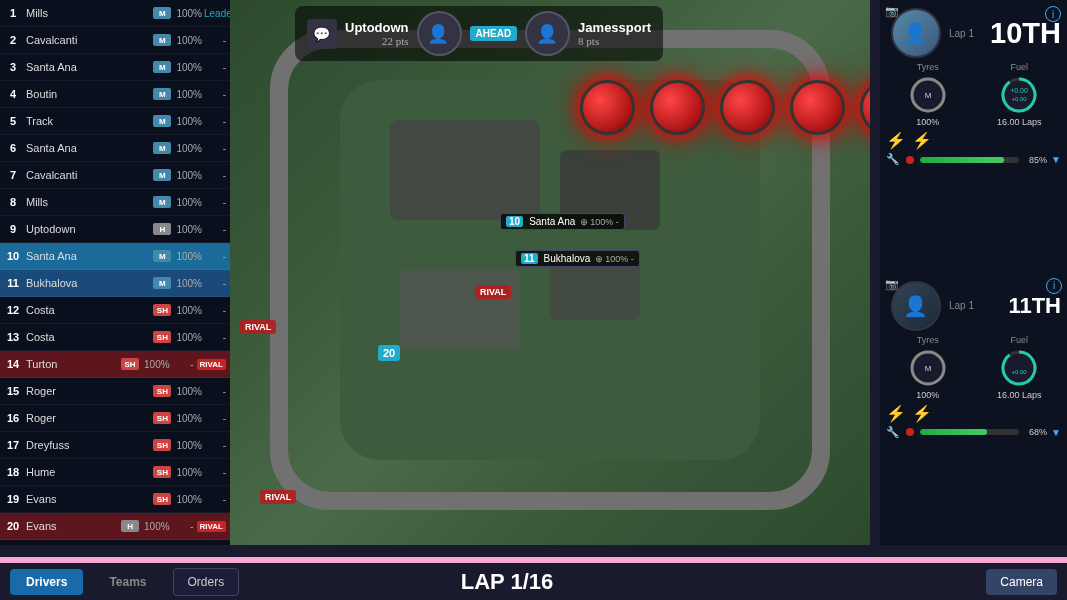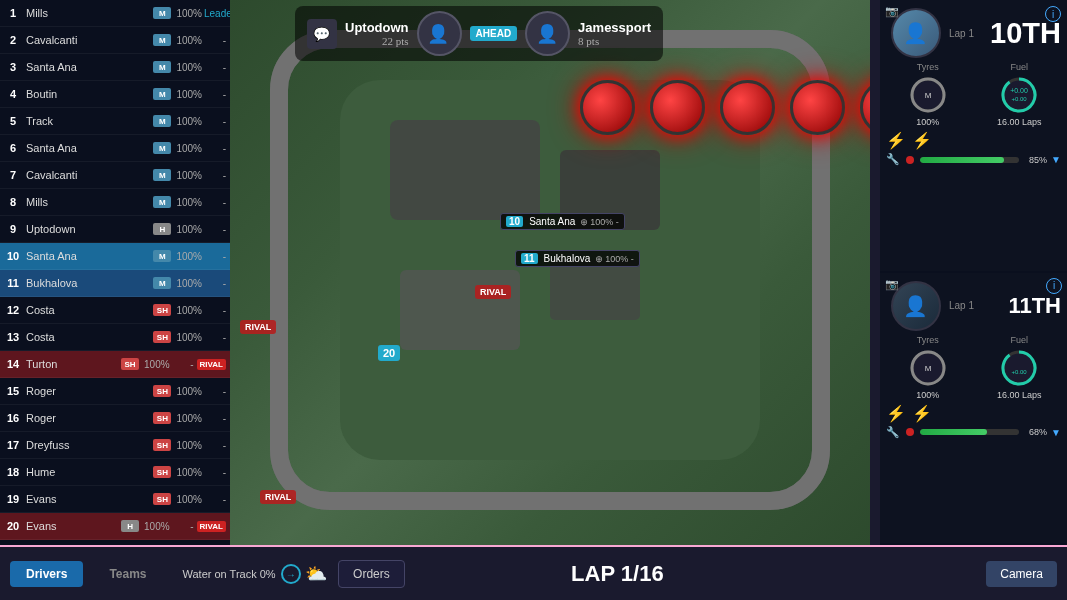--- a/index.html
+++ b/index.html
@@ -294,27 +294,27 @@
       box-shadow: 0 0 15px #ff0000, 0 0 30px #cc0000;
       border: 3px solid #333;
     }
 
     
     #lap-bar {
       position: absolute;
       bottom: 0;
       left: 0;
       right: 0;
-      height: 55px;
+      height: 43px;
       background: #1a1a2e;
       display: flex;
       align-items: center;
       padding: 0 10px;
       gap: 10px;
-      border-top: 2px solid #f9a8d4;
+      border-top: 6px solid #f9a8d4;
     }
 
     .tab-btn {
       padding: 6px 16px;
       border-radius: 4px;
       font-size: 12px;
       font-weight: bold;
       cursor: pointer;
       border: none;
     }
@@ -743,21 +743,16 @@
       </div>
       <span class="progress-pct">68%</span>
       <span class="chevron-down">▼</span>
     </div>
   </div>
 </div>
 
 <div id="lap-bar">
   <button class="tab-btn tab-active">Drivers</button>
   <button class="tab-btn tab-inactive">Teams</button>
-  <div class="weather-info">
-    <span>Water on Track  0%</span>
-    <div class="track-arrow">→</div>
-    <div class="weather-icon">⛅</div>
-  </div>
   <button class="orders-btn">Orders</button>
   <div class="lap-counter">LAP 1/16</div>
   <button class="camera-btn" style="margin-left:auto;background:#334466;border:none;color:#fff;cursor:pointer;">Camera</button>
 </div>
 
 </body></html>

